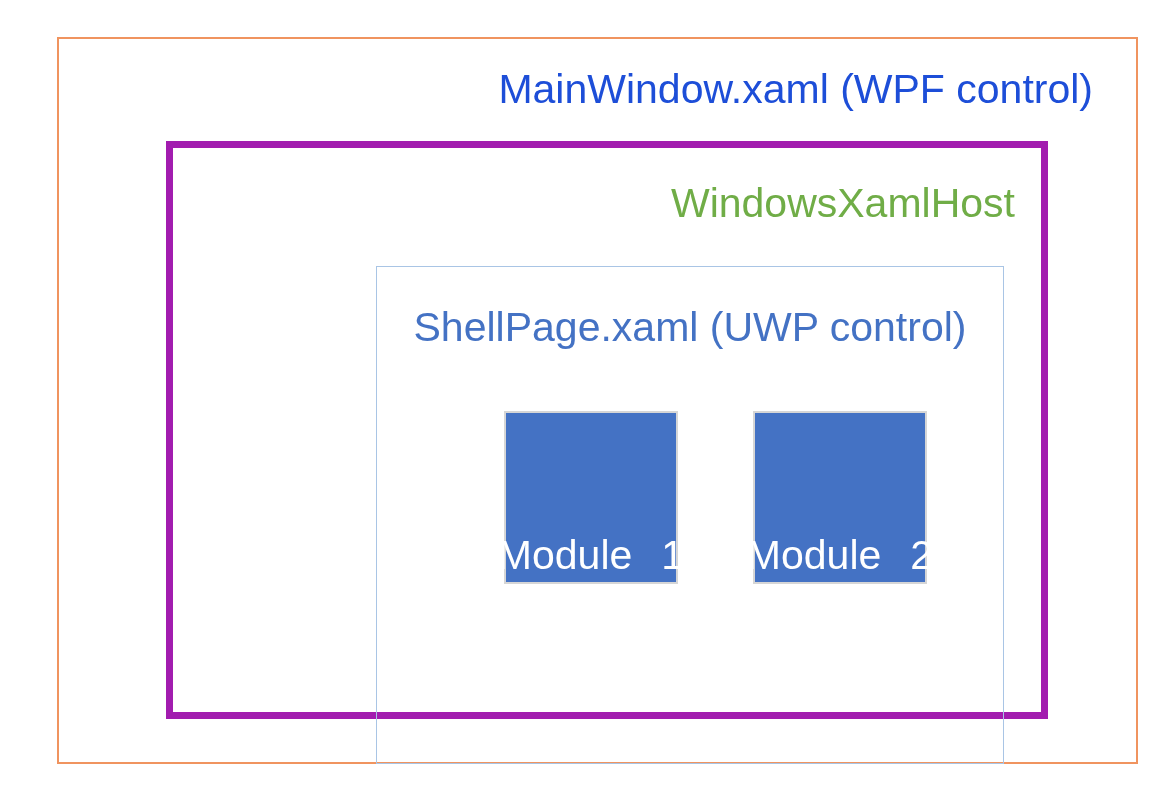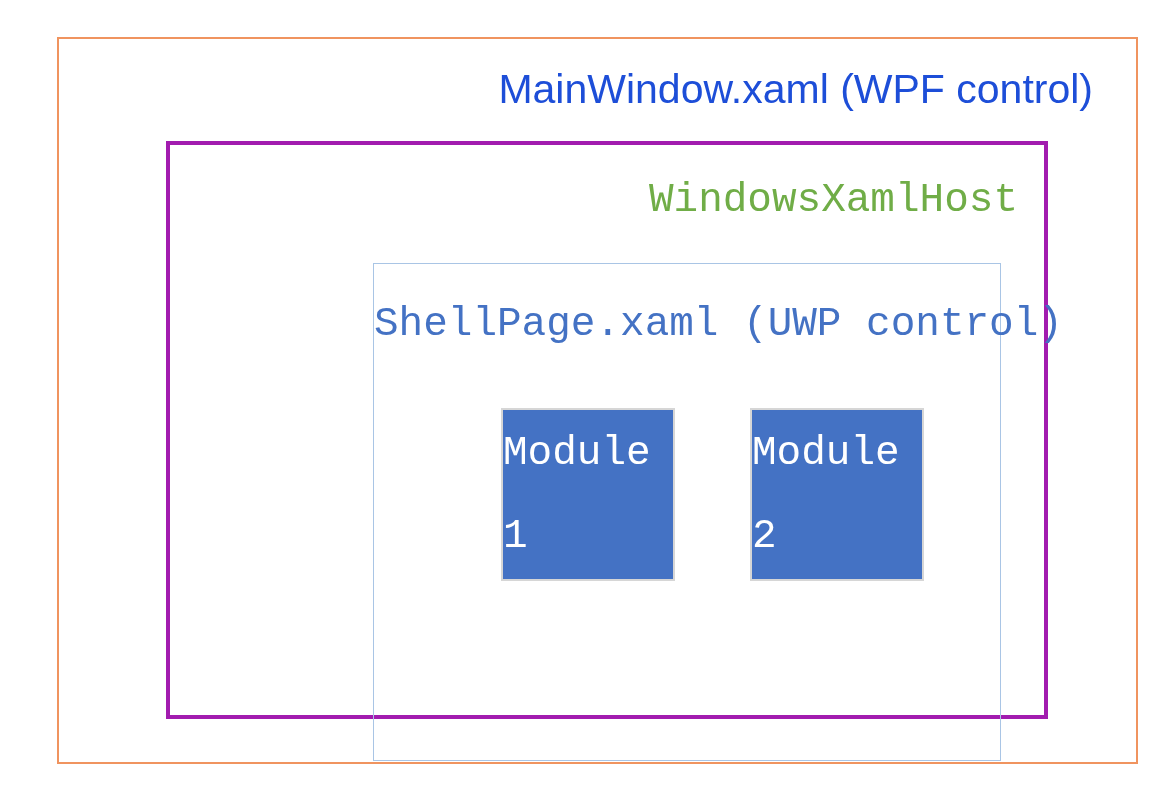--- a/index.html
+++ b/index.html
@@ -38,22 +38,21 @@
     top: 28px;
     right: 43px;
     color: #1d4ed8;
   }
   
   .host-box {
     left: 107px;
     top: 102px;
     width: 882px;
     height: 578px;
-    border: 4px solid #a21caf;
-    font-family: Liberation Mono, monospace;
+    border: 7px solid #a21caf;
   }
   .host-title {
     top: 33px;
     right: 26px;
     color: #70AD47;
   }
   
   .shell-box {
     left: 203px;
     top: 118px;
@@ -72,22 +71,21 @@
   
   .module {
     position: absolute;
     box-sizing: border-box;
     top: 144px;
     width: 174px;
     height: 173px;
     background: #4472C4;
     border: 2px solid #D6D6D6;
     display: flex;
-    flex-direction: column;
-    align-items: flex-start;
+    align-items: flex-end;
     justify-content: center;
     color: #FFFFFF;
     font-size: 41px;
     line-height: 1.32;
     text-align: center;
     gap: 29px;
   }
   .module-1 { left: 127px; }
   .module-2 { left: 376px; }
 </style>

